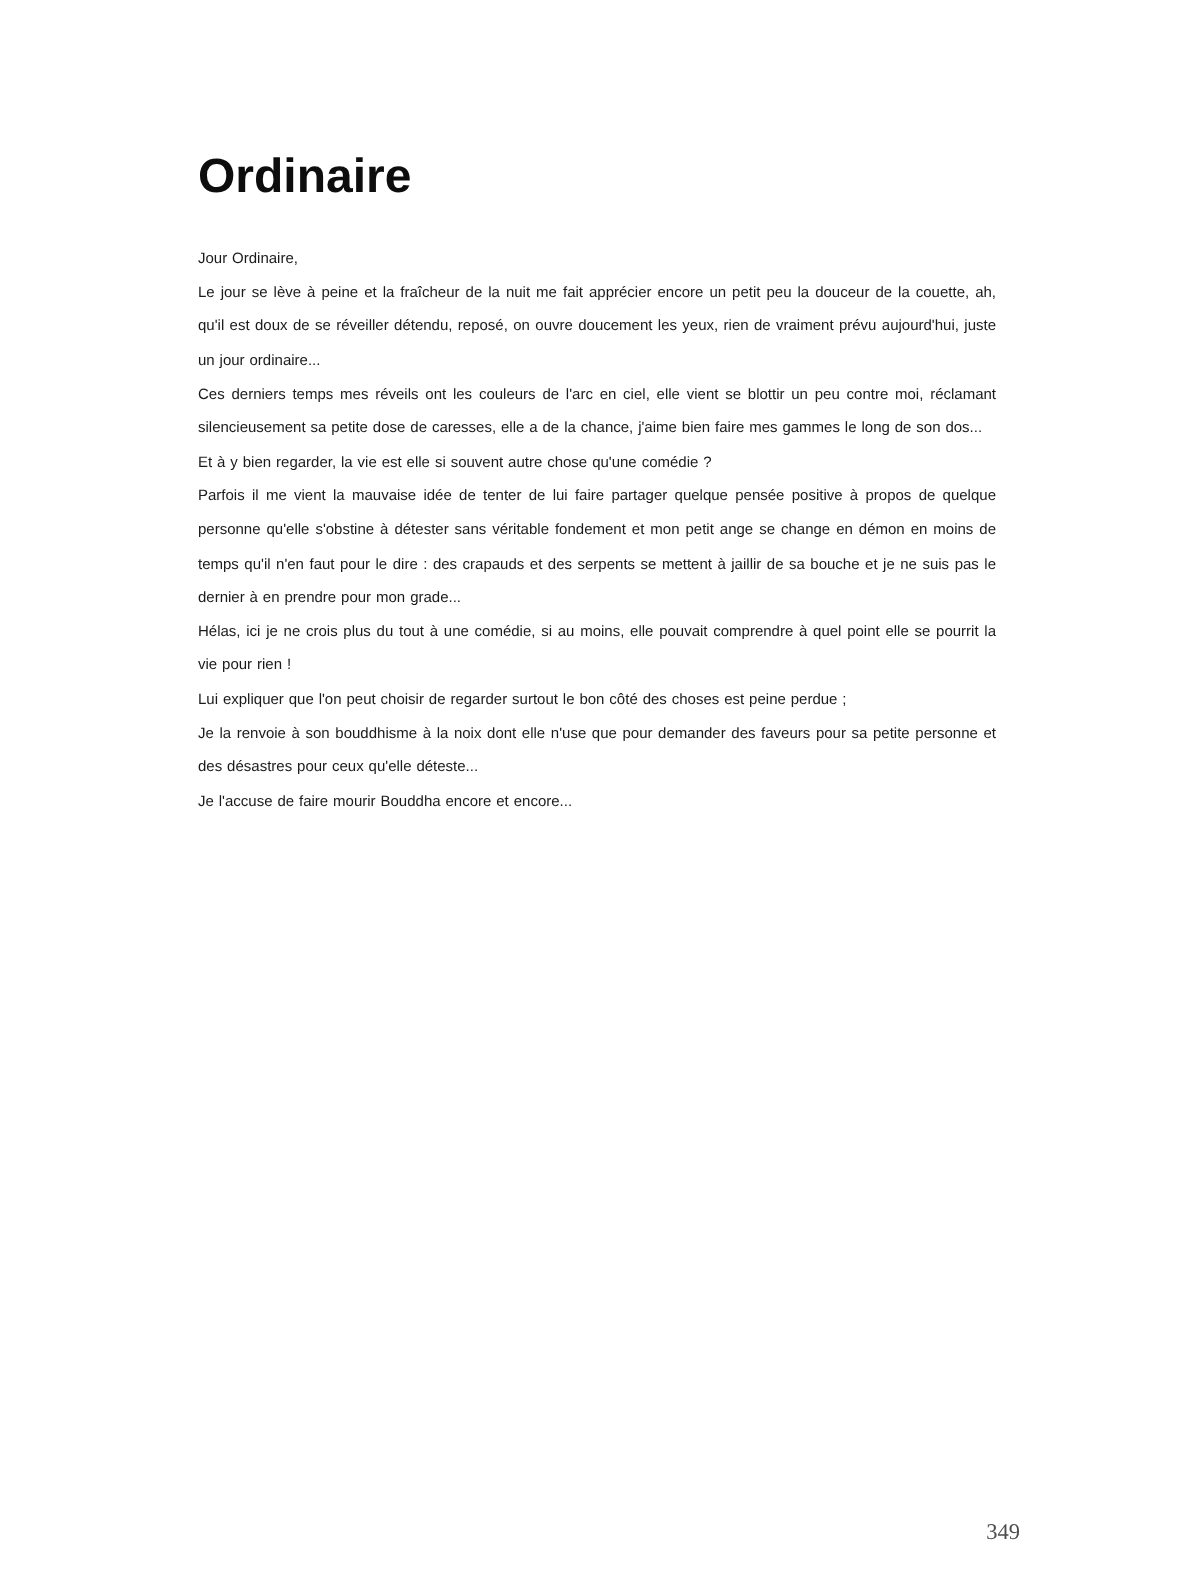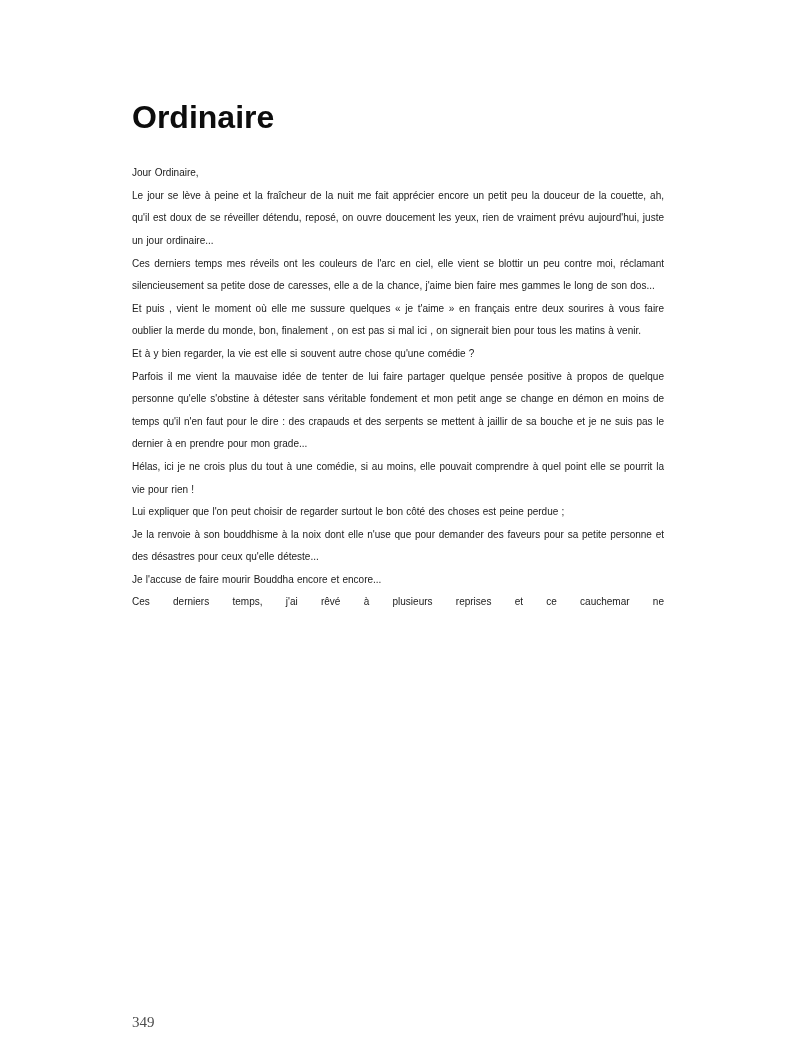--- a/index.html
+++ b/index.html
@@ -40,40 +40,38 @@
     word-spacing: 0.5px;
   }
   .body-text p.continues {
     text-align-last: justify;
   }
   .folio {
     position: absolute;
     left: 132px;
     top: 1014px;
     width: 548px;
-    text-align: left;
+    text-align: right;
     font-family: "Liberation Serif", serif;
     font-size: 15px;
     color: #4d4d4d;
   }
 </style>
 </head>
 <body>
 
 <div class="page">
   <div class="content">
     <h1 class="doc-title">Ordinaire</h1>
     <div class="body-text">
       <p>Jour Ordinaire,</p>
       <p>Le jour se lève à peine et la fraîcheur de la nuit me fait apprécier encore un petit peu la douceur de la couette, ah, qu'il est doux de se réveiller détendu, reposé, on ouvre doucement les yeux, rien de vraiment prévu aujourd'hui, juste un jour ordinaire...</p>
       <p>Ces derniers temps mes réveils ont les couleurs de l'arc en ciel, elle vient se blottir un peu contre moi, réclamant silencieusement sa petite dose de caresses, elle a de la chance, j'aime bien faire mes gammes le long de son dos...</p>
-      <p>Et puis , vient le moment où elle me sussure quelques « je t'aime » en français entre deux sourires à vous faire oublier la merde du monde, bon, finalement , on est pas si mal ici , on signerait bien pour tous les matins à venir.</p>
       <p>Et à y bien regarder, la vie est elle si souvent autre chose qu'une comédie ?</p>
       <p>Parfois il me vient la mauvaise idée de tenter de lui faire partager quelque pensée positive à propos de quelque personne qu'elle s'obstine à détester sans véritable fondement et mon petit ange se change en démon en moins de temps qu'il n'en faut pour le dire : des crapauds et des serpents se mettent à jaillir de sa bouche et je ne suis pas le dernier à en prendre pour mon grade...</p>
       <p>Hélas, ici je ne crois plus du tout à une comédie, si au moins, elle pouvait comprendre à quel point elle se pourrit la vie pour rien !</p>
       <p>Lui expliquer que l'on peut choisir de regarder surtout le bon côté des choses est peine perdue ;</p>
       <p>Je la renvoie à son bouddhisme à la noix dont elle n'use que pour demander des faveurs pour sa petite personne et des désastres pour ceux qu'elle déteste...</p>
       <p>Je l'accuse de faire mourir Bouddha encore et encore...</p>
-      <p class="continues">Ces derniers temps, j'ai rêvé à plusieurs reprises et ce cauchemar ne</p>
     </div>
   </div>
   <div class="folio">349</div>
 </div>
 
 </body></html>

